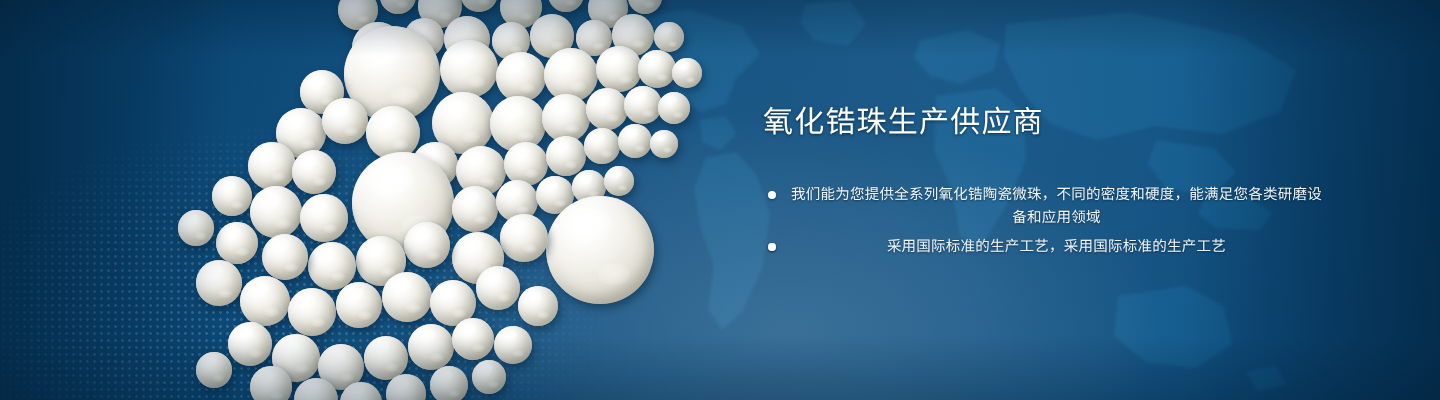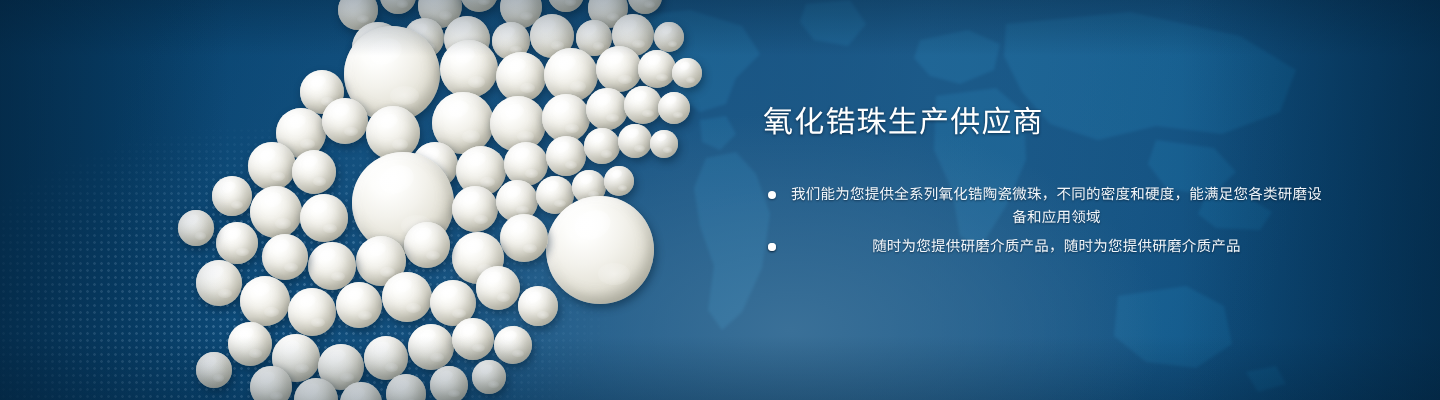--- a/index.html
+++ b/index.html
@@ -269,18 +269,18 @@
     <ul class="bullets">
       <li class="bullet">
         <span class="dot"></span>
         <span>我们能为您提供全系列氧化锆陶瓷微珠，不同的密度和硬度，能满足您各类研磨设备和应用领域</span>
       </li>
       <li class="bullet">
         <span class="dot"></span>
       </li>
       <li class="bullet">
         <span class="dot"></span>
-        <span>随时为您提供研磨介质产品，随时为您提供研磨介质产品</span>
+        <span>采用国际标准的生产工艺，采用国际标准的生产工艺</span>
       </li>
     </ul>
   </div>
 
 </div>
 
 </body></html>

